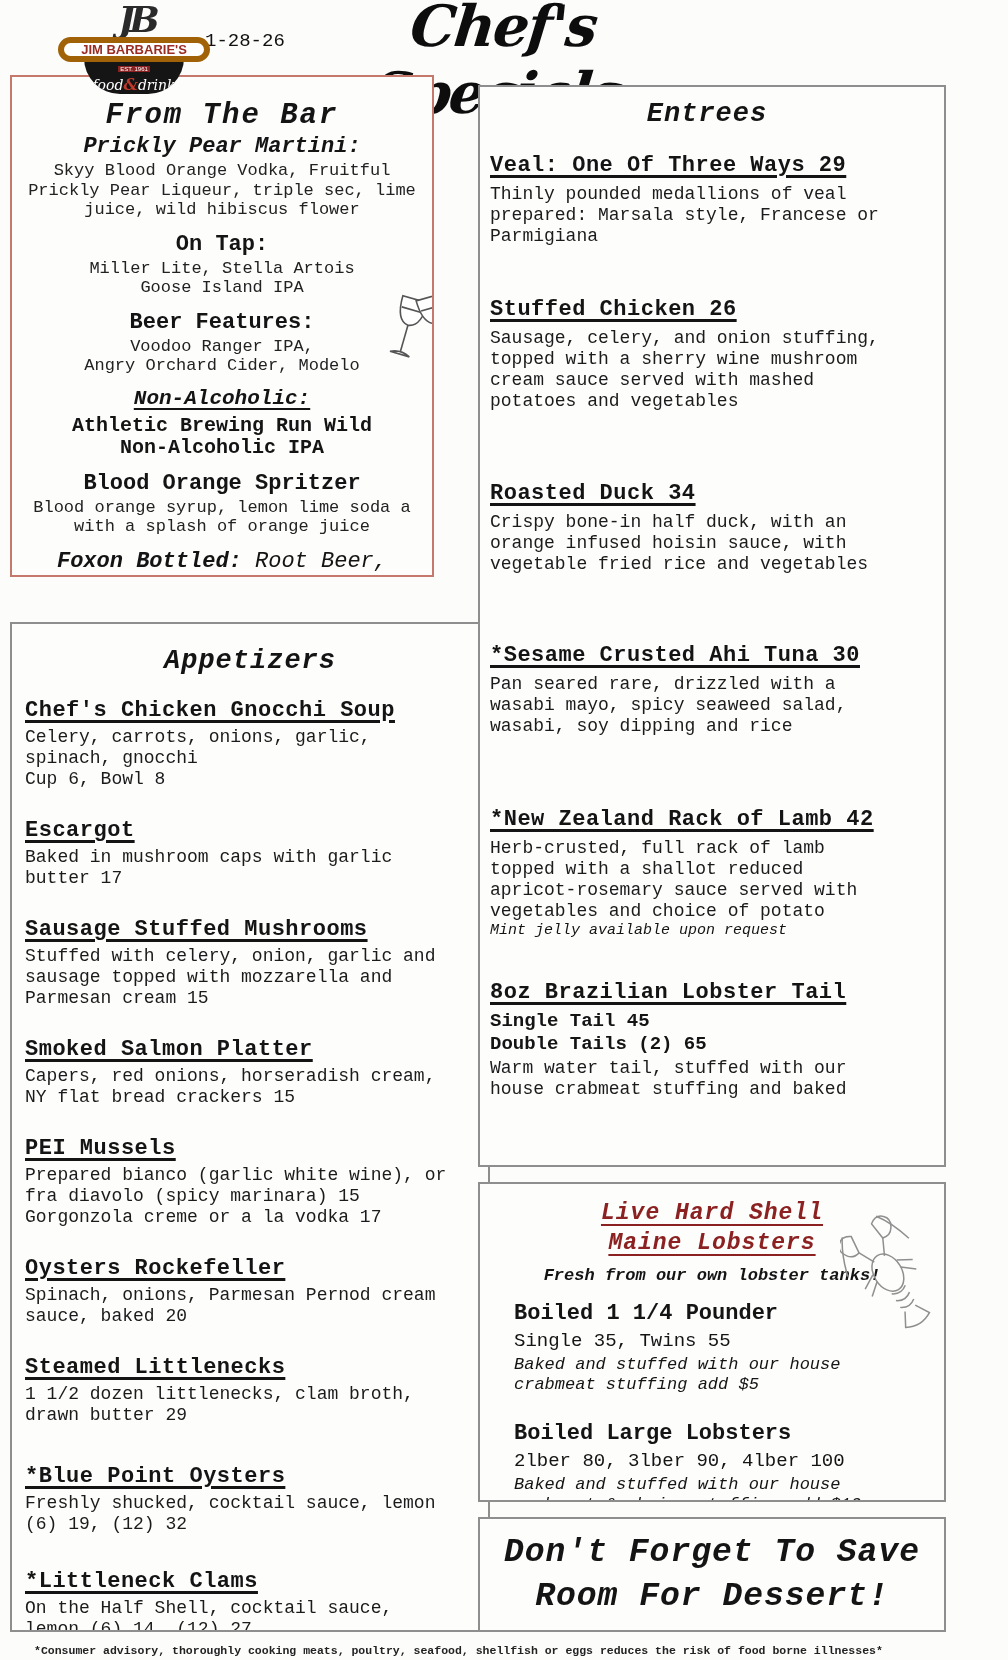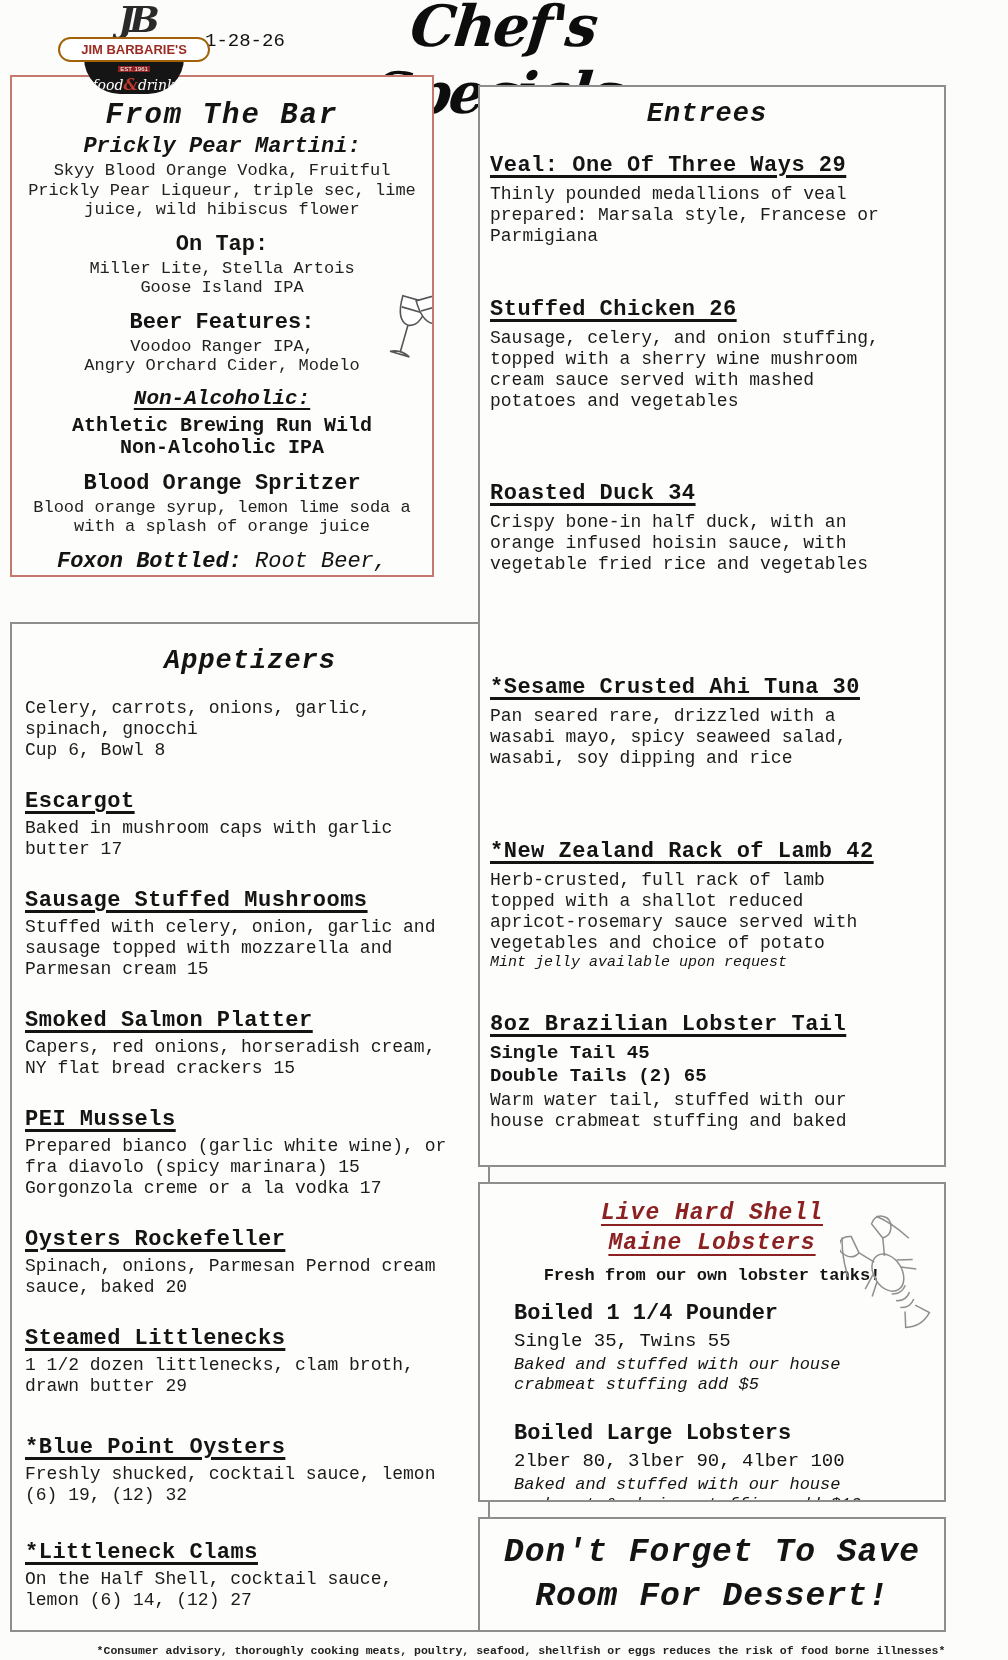--- a/index.html
+++ b/index.html
@@ -12,21 +12,21 @@
   }
   
   .logo { position:absolute; left:58px; top:4px; width:152px; height:88px; }
   .logo-monogram {
     position:absolute; left:38px; top:-6px; width:80px; text-align:center;
     font-family:"DejaVu Serif", serif; font-style:italic; font-size:36px;
     letter-spacing:-6px; color:#2a2a2a; font-weight:bold;
   }
   .logo-pill {
     position:absolute; left:0; top:33px; width:152px; height:25px;
-    background:#fff; border:2px solid #a16207; border-radius:13px;
+    background:#fff; border:6px solid #a16207; border-radius:13px;
     display:flex; align-items:center; justify-content:center;
     font-size:13px; font-weight:bold; color:#9a2b23; letter-spacing:0px;
     font-family:"Liberation Sans", sans-serif; z-index:2;
   }
   .logo-bowl {
     position:absolute; left:26px; top:54px; width:100px; height:36px;
     background:#151515; border-radius:0 0 52px 52px; z-index:1;
     text-align:center; overflow:hidden;
   }
   .logo-est {
@@ -72,33 +72,33 @@
   .item-desc { font-size:18px; line-height:21px; white-space:pre-line; margin-top:6px; color:#1b1b1b; }
   .item-prices { font-size:19px; line-height:23px; font-weight:bold; white-space:pre-line; margin-top:5px; }
   .item-note { font-size:15px; line-height:18px; font-style:italic; white-space:pre-line; }
   .app-box .item-desc { margin-top:4px; }
   
   .lob-heading {
     text-align:center; font-size:23px; line-height:30px; font-weight:bold; font-style:italic;
     color:#8b2121; text-decoration:underline; text-decoration-thickness:2px;
     text-underline-offset:5px; white-space:pre-line; letter-spacing:1px;
   }
-  .lob-tagline { text-align:center; font-size:17px; font-weight:bold; margin-top:8px; }
+  .lob-tagline { text-align:center; font-size:17px; font-weight:bold; font-style:italic; margin-top:8px; }
   .lob-item { margin:16px 0 0 34px; }
   .lob-item-name { font-size:22px; font-weight:bold; }
   .lob-item-prices { font-size:19px; margin-top:4px; }
   .lob-item-note { font-size:17px; line-height:20px; font-style:italic; white-space:pre-line; margin-top:3px; }
   .lobster-icon { position:absolute; left:360px; top:30px; }
   
   .dessert-text {
     font-size:33px; line-height:44px; font-weight:bold; font-style:italic;
     text-align:center; white-space:pre-line; letter-spacing:1px;
   }
   .advisory {
-    position:absolute; bottom:3px; left:0; width:100%; text-align:center;
+    position:absolute; bottom:3px; left:0; width:100%; text-align:left;
     font-size:11.5px; font-weight:bold; color:#222;padding-left:34px;
   }
 </style>
 </head>
 <body>
 
 <div class="page">
 
   <div class="logo">
     <div class="logo-monogram">JB</div>
@@ -145,20 +145,21 @@
           <line x1="60" y1="31" x2="60" y2="58"></line>
           <path d="M50 61 Q60 56 70 61 Z"></path>
         </g>
       </g>
     </svg>
   </section>
 
   <section class="box app-box">
     <div class="sec-heading">Appetizers</div>
     <div class="item" style="margin-top:22px">
+      <div class="item-name">Chef's Chicken Gnocchi Soup</div>
       <div class="item-desc">Celery, carrots, onions, garlic,
 spinach, gnocchi
 Cup 6, Bowl 8</div>
     </div>
     <div class="item">
       <div class="item-name">Escargot</div>
       <div class="item-desc">Baked in mushroom caps with garlic
 butter 17</div>
     </div>
     <div class="item">
@@ -214,21 +215,21 @@
 topped with a sherry wine mushroom
 cream sauce served with mashed
 potatoes and vegetables</div>
     </div>
     <div class="item" style="margin-top:69px">
       <div class="item-name">Roasted Duck 34</div>
       <div class="item-desc">Crispy bone-in half duck, with an
 orange infused hoisin sauce, with
 vegetable fried rice and vegetables</div>
     </div>
-    <div class="item" style="margin-top:100px">
+    <div class="item" style="margin-top:68px">
       <div class="item-name">*Sesame Crusted Ahi Tuna 30</div>
       <div class="item-desc">Pan seared rare, drizzled with a
 wasabi mayo, spicy seaweed salad,
 wasabi, soy dipping and rice</div>
     </div>
     <div class="item" style="margin-top:70px">
       <div class="item-name">*New Zealand Rack of Lamb 42</div>
       <div class="item-desc">Herb-crusted, full rack of lamb
 topped with a shallot reduced
 apricot-rosemary sauce served with

